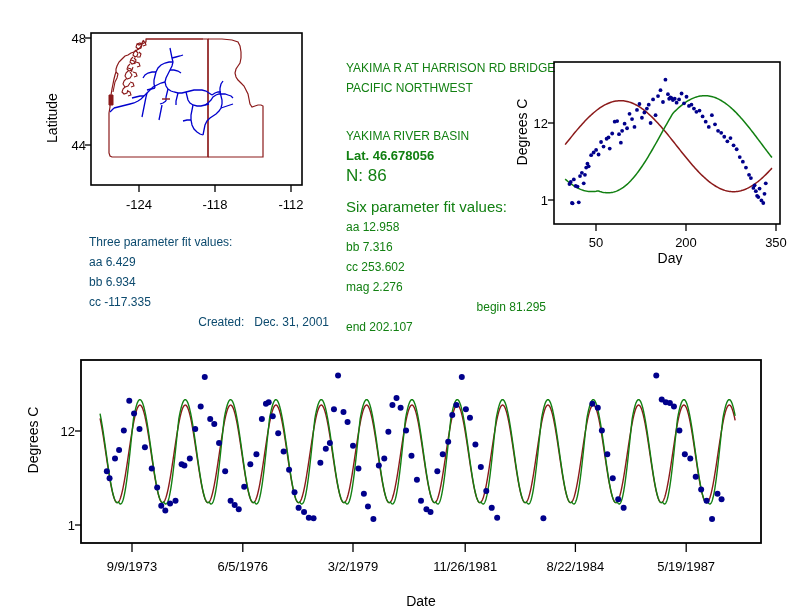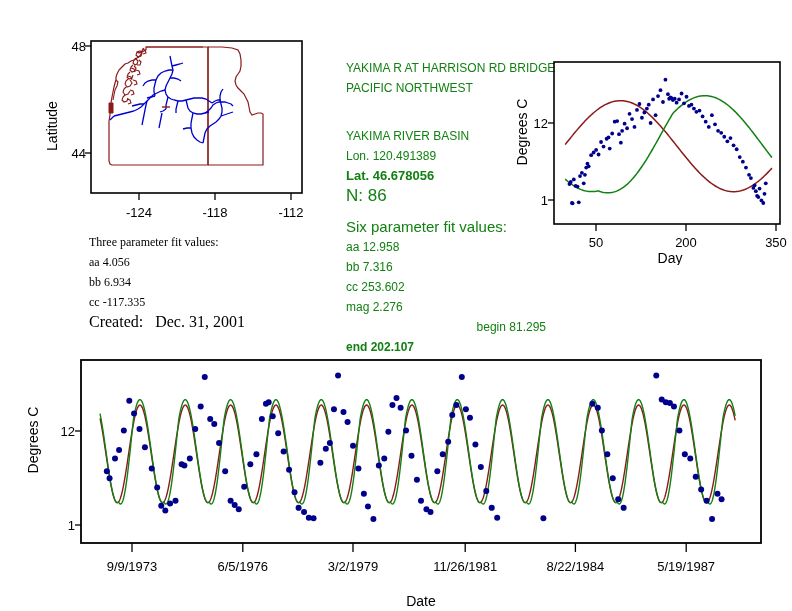--- a/index.html
+++ b/index.html
@@ -1,28 +1,28 @@
 <!DOCTYPE html>
 <html><head>
 <meta charset="utf-8">
 <style>
   html,body{margin:0;padding:0;background:#ffffff;}
   body{width:792px;height:611px;position:relative;overflow:hidden;
        font-family:"Liberation Sans", sans-serif;color:#000;}
   .abs{position:absolute;}
   .txt{white-space:pre;}
   .green{color:#128012;}
-  .red{color:#000000;font-family:Liberation Serif, serif;}
+  .red{color:#0c4a6e;}
   svg{display:block;}
   .frame{fill:none;stroke:#000;}
 </style>
 </head>
 <body>
 
-<div class="abs" style="left:0;top:0;width:320px;height:230px;margin-top:8px;">
+<div class="abs" style="left:0;top:0;width:320px;height:230px;">
   <svg width="320" height="230" viewBox="0 0 320 230">
 
     <text x="57" y="118" transform="rotate(-90 57 118)" text-anchor="middle" font-family="Liberation Sans, sans-serif" font-size="14" fill="#000">Latitude</text>
     <text x="86" y="43" text-anchor="end" font-family="Liberation Sans, sans-serif" font-size="13" fill="#000">48</text>
     <text x="86" y="150" text-anchor="end" font-family="Liberation Sans, sans-serif" font-size="13" fill="#000">44</text>
     <line x1="91" y1="38" x2="85" y2="38" stroke="#000" stroke-width="1.3"></line>
     <line x1="91" y1="145" x2="85" y2="145" stroke="#000" stroke-width="1.3"></line>
 
     <rect x="91" y="33" width="211" height="152" class="frame" stroke-width="1.6"></rect>
 
@@ -116,38 +116,37 @@
     </g>
 
     <path d="M 162,99 L 170,99" stroke="#8b1a1a" stroke-width="1.4" fill="none"></path>
   </svg>
 </div>
 
 <div class="abs" style="left:346px;top:58px;width:200px;">
   <div class="txt green" style="font-size:12px;line-height:20px;">YAKIMA R AT HARRISON RD BRIDGE</div>
   <div class="txt green" style="font-size:12px;line-height:20px;">PACIFIC NORTHWEST</div>
   <div class="txt green" style="font-size:12px;line-height:20px;margin-top:28px;">YAKIMA RIVER BASIN</div>
-  <div class="txt green" style="font-size:12px;line-height:20px;">Lon. 120.491389</div>
   <div class="txt green" style="font-size:13px;line-height:20px;font-weight:bold;">Lat. 46.678056</div>
   <div class="txt green" style="font-size:17px;line-height:20px;">N: 86</div>
   <div class="txt green" style="font-size:15px;line-height:20px;margin-top:11px;">Six parameter fit values:</div>
   <div class="txt green" style="font-size:12px;line-height:20px;">aa 12.958</div>
   <div class="txt green" style="font-size:12px;line-height:20px;">bb 7.316</div>
   <div class="txt green" style="font-size:12px;line-height:20px;">cc 253.602</div>
   <div class="txt green" style="font-size:12px;line-height:20px;">mag 2.276</div>
   <div class="txt green" style="font-size:12px;line-height:20px;text-align:right;">begin 81.295</div>
-  <div class="txt green" style="font-size:12px;line-height:20px;font-weight:bold;">end 202.107</div>
+  <div class="txt green" style="font-size:12px;line-height:20px;">end 202.107</div>
 </div>
 
 <div class="abs" style="left:89px;top:232px;width:240px;">
   <div class="txt red" style="font-size:12px;line-height:20px;">Three parameter fit values:</div>
-  <div class="txt red" style="font-size:12px;line-height:20px;">aa 4.056</div>
+  <div class="txt red" style="font-size:12px;line-height:20px;">aa 6.429</div>
   <div class="txt red" style="font-size:12px;line-height:20px;">bb 6.934</div>
   <div class="txt red" style="font-size:12px;line-height:20px;">cc -117.335</div>
-  <div class="txt red" style="font-size:16px;line-height:20px;">Created:   Dec. 31, 2001</div>
+  <div class="txt red" style="font-size:12px;line-height:20px;text-align:right;">Created:   Dec. 31, 2001</div>
 </div>
 
 <div class="abs" style="left:500px;top:50px;width:292px;height:215px;">
   <svg width="292" height="215" viewBox="0 0 292 215">
     <text x="27" y="82" transform="rotate(-90 27 82)" text-anchor="middle" font-family="Liberation Sans, sans-serif" font-size="14" fill="#000">Degrees C</text>
     <text x="48" y="78" text-anchor="end" font-family="Liberation Sans, sans-serif" font-size="13" fill="#000">12</text>
     <text x="48" y="155" text-anchor="end" font-family="Liberation Sans, sans-serif" font-size="13" fill="#000">1</text>
     <line x1="54" y1="73" x2="48" y2="73" stroke="#000" stroke-width="1.3"></line>
     <line x1="54" y1="150" x2="48" y2="150" stroke="#000" stroke-width="1.3"></line>
 

